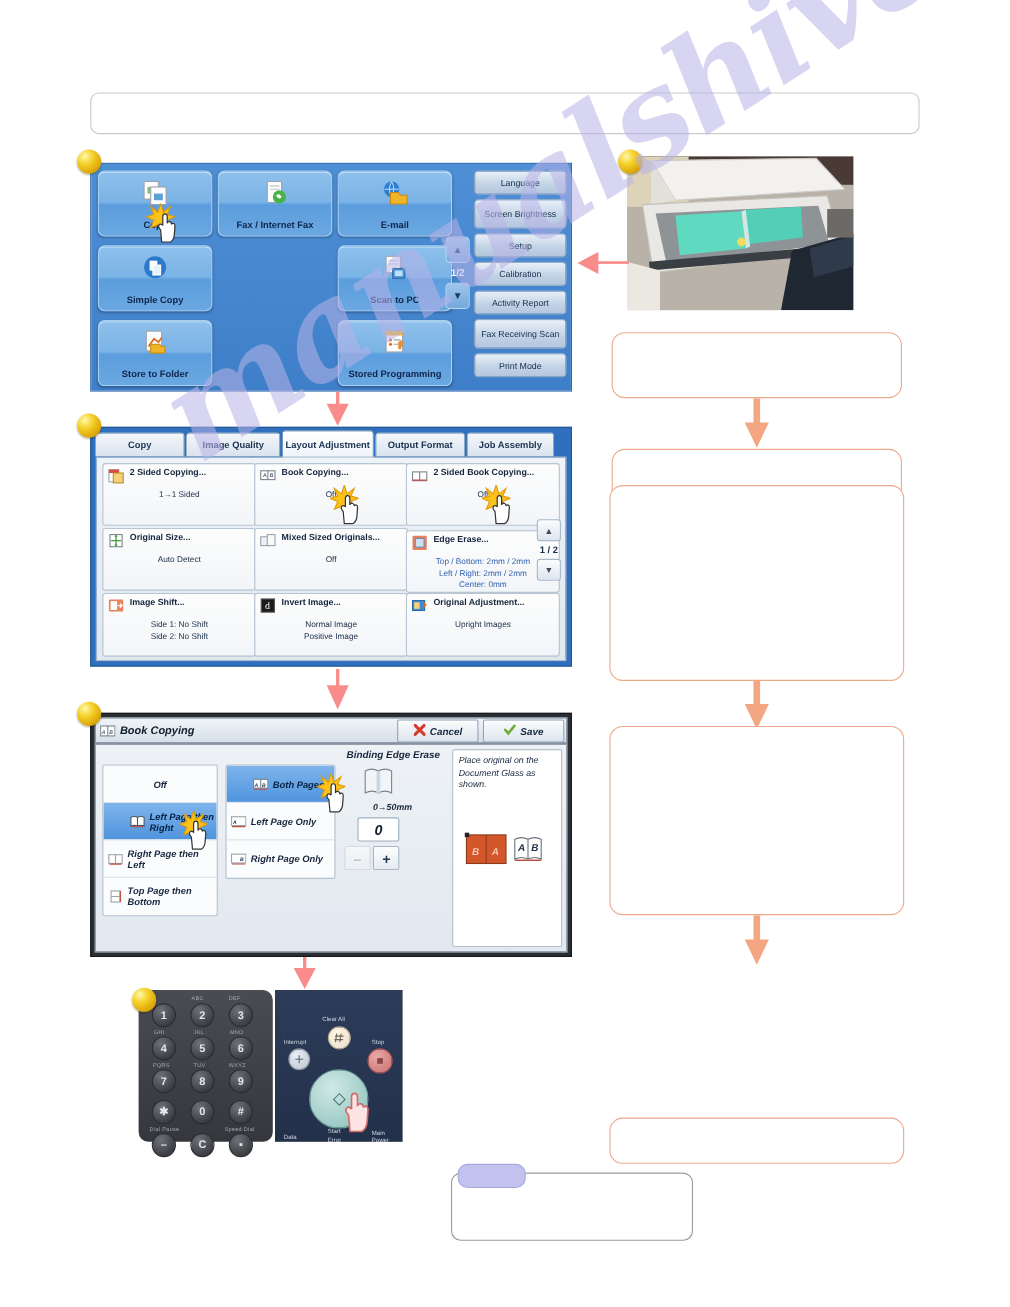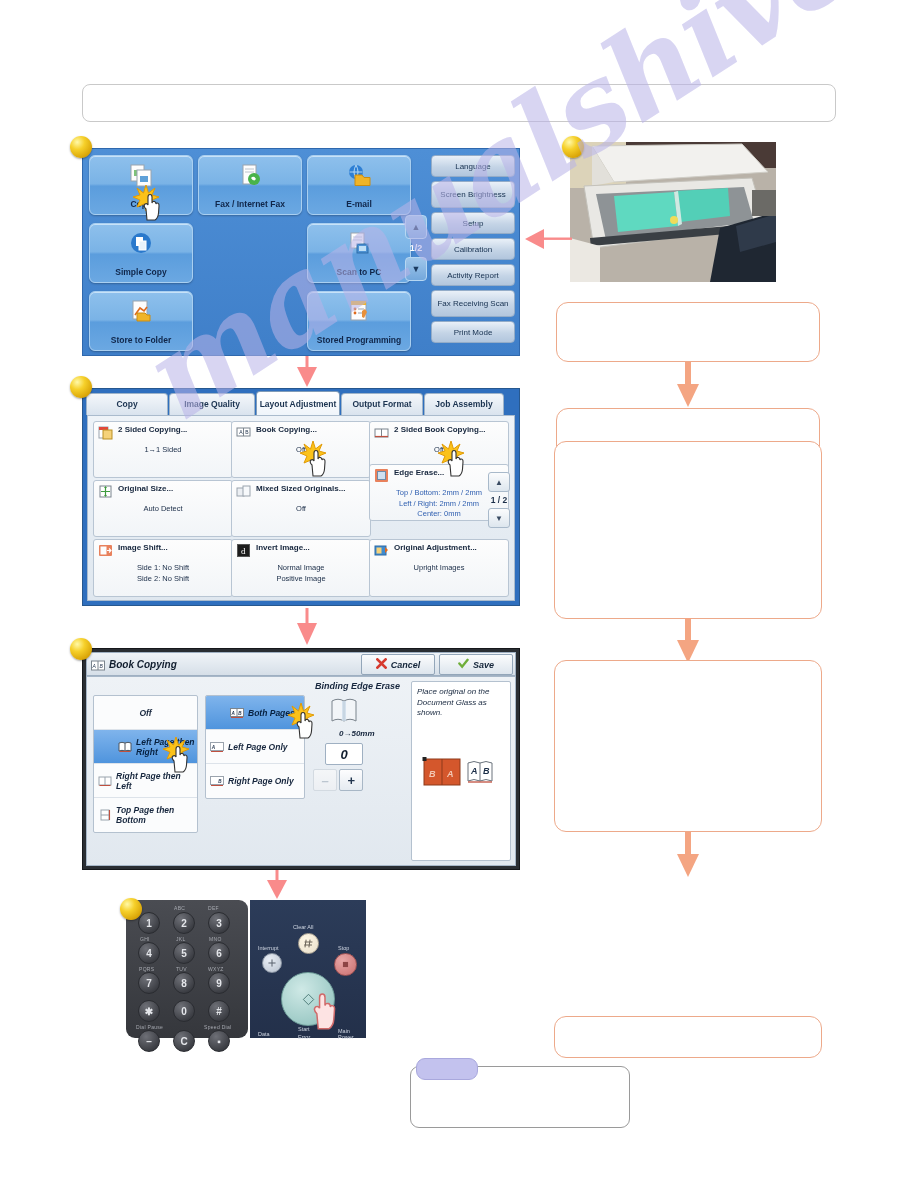--- a/index.html
+++ b/index.html
@@ -451,21 +451,21 @@
     <div class="fcell" style="left:143px;top:64px;">
       <span class="fico">
         <svg viewBox="0 0 15 15" width="15" height="15">
             <rect x="1" y="4" width="7" height="8" fill="#eceff3" stroke="#9aa3ad"></rect>
             <rect x="7" y="2" width="7" height="10" fill="#f7f9fb" stroke="#9aa3ad"></rect>
           </svg>
       </span>
       <div class="fhead">Mixed Sized Originals...</div>
       <div class="fval">Off</div>
     </div>
-    <div class="fcell" style="left:281px;top:48px;">
+    <div class="fcell" style="left:281px;top:66px;">
       <span class="fico">
         <svg viewBox="0 0 15 15" width="15" height="15">
             <rect x="1" y="1" width="13" height="13" fill="#e8815c" rx="1"></rect>
             <rect x="3.5" y="3.5" width="8" height="8" fill="#cfe0f0" stroke="#6d8ba8"></rect>
           </svg>
       </span>
       <div class="fhead">Edge Erase...</div>
       <div class="fval blue">Top / Bottom: 2mm / 2mm</div>
       <div class="fval blue">Left / Right: 2mm / 2mm</div>
       <div class="fval blue">Center: 0mm</div>

